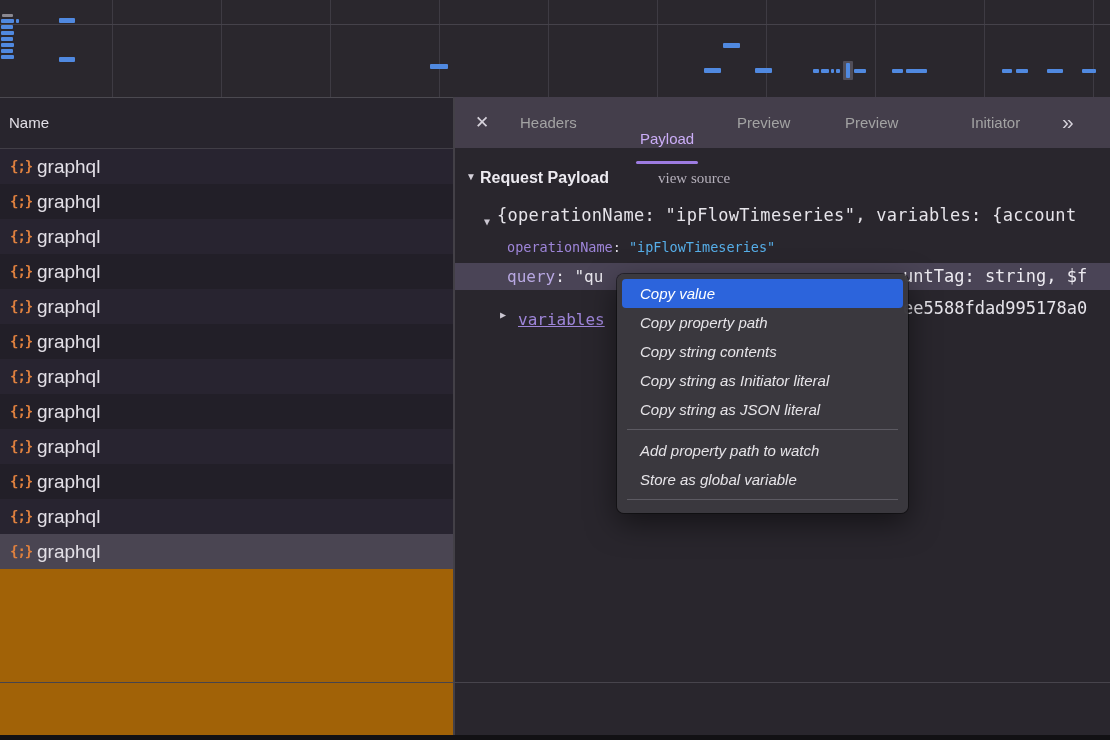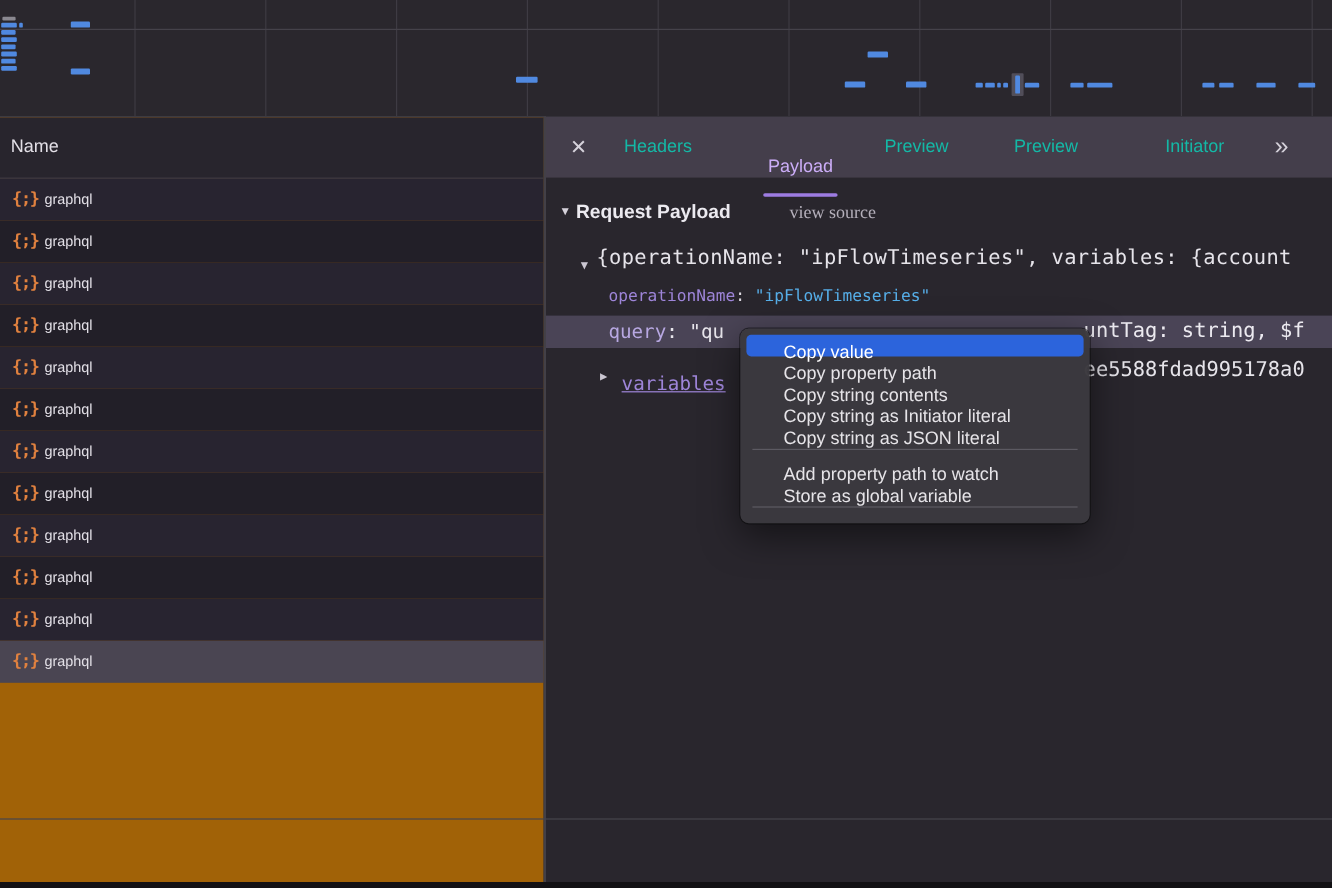--- a/index.html
+++ b/index.html
@@ -20,32 +20,32 @@
   #name-header{position:absolute;top:0;left:0;right:0;height:50px;background:#28252d;
                border-bottom:1px solid #413e46;line-height:50px;padding-left:9px;
                color:#e2dfe6;font-size:15px;font-weight:500;}
   #rows{position:absolute;top:51px;left:0;right:0;}
   .req-row{position:relative;height:35px;line-height:35px;white-space:nowrap;}
   .req-row.alt0{background:#282430;}
   .req-row.alt1{background:#221f28;}
   .req-row.selected{background:#4a4552;}
   .req-icon{position:absolute;left:10px;top:0;font-family:"DejaVu Sans Mono",monospace;
             font-weight:bold;font-size:14px;letter-spacing:-1px;}
-  .req-label{position:absolute;left:37px;top:0;color:#e3e0e7;font-size:12px;}
+  .req-label{position:absolute;left:37px;top:0;color:#e3e0e7;font-size:19px;}
 
   
   #splitter{position:absolute;top:97px;left:453px;width:2px;bottom:0;background:#434047;}
 
   
   #right-panel{position:absolute;top:97px;left:455px;width:655px;bottom:0;
                background:#29262d;overflow:hidden;}
   #tabbar{position:absolute;top:0;left:0;right:0;height:51px;background:#443e4b;}
   #close-btn{position:absolute;left:20px;top:0;height:51px;line-height:51px;
              color:#d6d2db;font-size:17px;}
-  .tab{position:absolute;top:0;height:51px;line-height:51px;color:#14b8a6;font-size:15px;}
+  .tab{position:absolute;top:0;height:51px;line-height:51px;color:#a3a3a3;font-size:15px;}
   .tab.selected{color:#cbadf7;}
   .tab.selected::after{content:"";position:absolute;left:-4px;right:-4px;bottom:0;height:3px;
                        background:#9d7ce2;border-radius:2px;}
   #overflow-btn{position:absolute;left:607px;top:0;height:51px;line-height:49px;
                 color:#d5d1da;font-size:21px;letter-spacing:-2px;}
 
   #payload-area{position:absolute;top:51px;left:0;right:0;height:534px;}
   #section-header{position:absolute;top:18px;left:0;right:0;height:24px;}
   #section-arrow{position:absolute;left:11px;top:5px;font-size:10px;color:#d5d1da;}
   #section-title{position:absolute;left:25px;top:0;color:#eceaf0;font-size:16px;
@@ -74,22 +74,22 @@
 
   
   #bottom-divider{position:absolute;top:682px;left:0;width:1110px;height:1px;background:#47444c;}
   #bottom-bar{position:absolute;top:735px;left:0;width:1110px;height:5px;background:#121114;}
 
   
   #context-menu{position:absolute;left:617px;top:274px;width:291px;
                 background:rgba(59,57,62,.98);border-radius:7px;
                 box-shadow:0 10px 30px rgba(0,0,0,.5),0 0 0 1px rgba(15,15,17,.6);
                 padding:5px 0 7px 0;z-index:50;}
-  .menu-item{height:18px;line-height:29px;margin:0 5px;padding:0 31px;border-radius:4px;
-             color:#e6e4e8;font-size:15px;white-space:nowrap;}
+  .menu-item{height:29px;line-height:29px;margin:0 5px;padding:0 18px;border-radius:4px;
+             color:#e6e4e8;font-size:15px;white-space:nowrap;font-style:italic;}
   .menu-item.highlighted{background:#2c64dc;color:#ffffff;}
   .menu-divider{height:1px;background:#5c5a62;margin:5px 10px 6px 10px;}
 </style>
 </head>
 <body>
 
 <div id="stage">
 
   <div id="overview">
       <div class="gridline" style="left: 112px;"></div>

